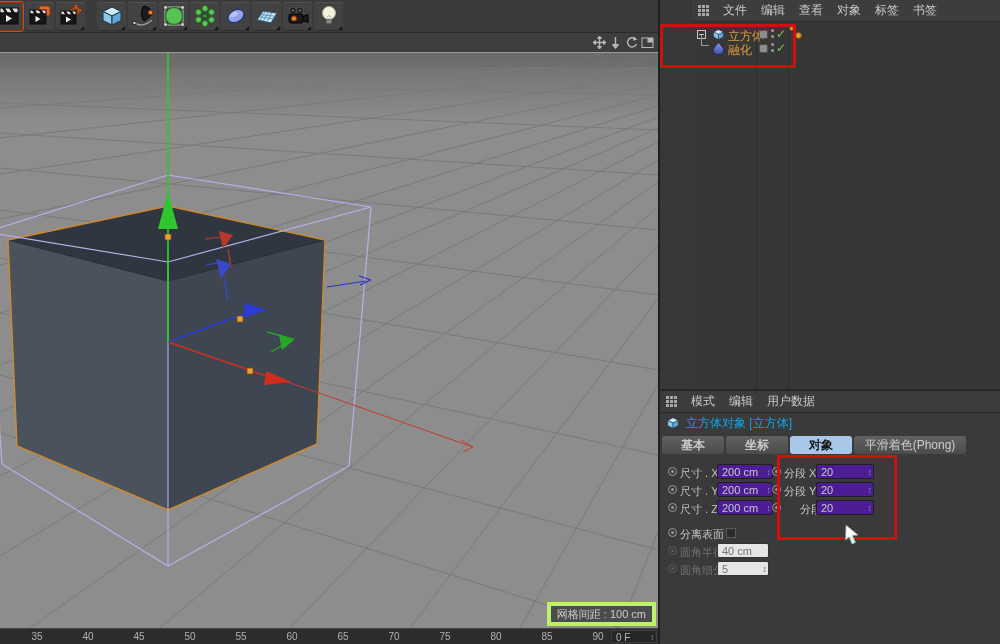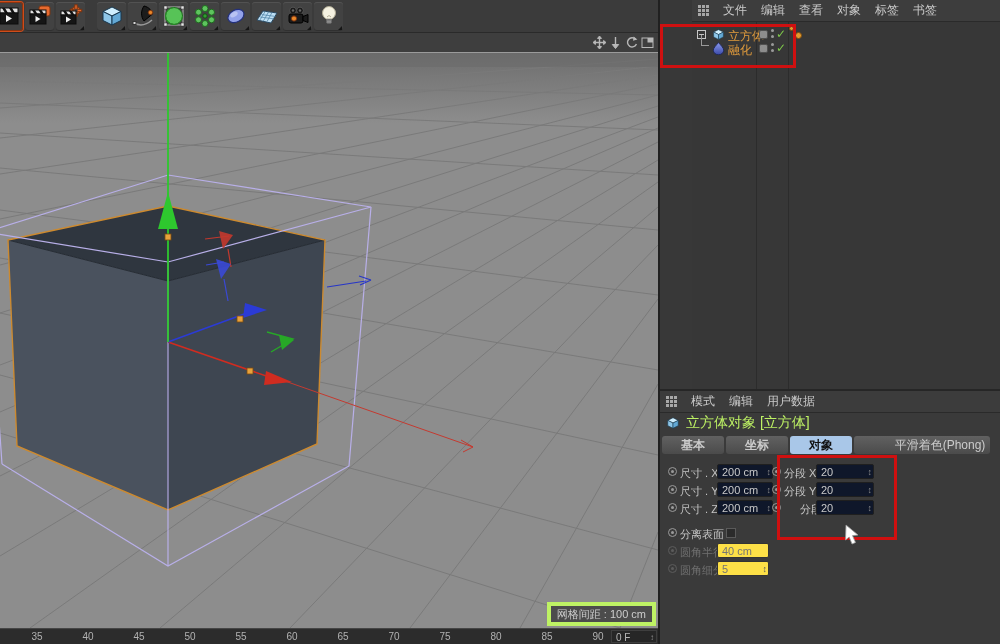--- a/index.html
+++ b/index.html
@@ -59,40 +59,40 @@
   .tree-box{position:absolute;left:5px;top:3px;width:9px;height:9px;border:1px solid #c6c6c6;box-sizing:border-box;}
   .tree-box i{display:block;margin:3px 1px;height:1px;background:#c6c6c6;}
   .tree-line-v{position:absolute;left:9px;top:13px;width:1px;height:10px;background:#9a9a9a;}
   .tree-line-h{position:absolute;left:9px;top:23px;width:8px;height:1px;background:#9a9a9a;}
   .tag-dot{position:absolute;border-radius:50%;background:#e09a2f;border:1px solid #7a4c10;box-sizing:border-box;}
 
   
   .am{position:absolute;left:0;top:389px;width:340px;height:255px;background:#3a3a3a;
       border-top:2px solid #262626;box-sizing:border-box;}
   .am-title{height:20px;display:flex;align-items:center;gap:6px;padding-left:6px;}
-  .am-title span{font-size:14px;color:#bef264;}
+  .am-title span{font-size:12px;color:#0ea5e9;}
   .am-tabs{height:24px;display:flex;align-items:center;gap:2px;padding:0 2px;}
   .tab{height:18px;border-radius:3px;background:linear-gradient(#616161,#4b4b4b);
        color:#cccccc;font-size:12px;display:flex;align-items:center;justify-content:center;flex:none;}
-  .tab.w1{width:62px;font-weight:bold;} .tab.w2{width:100px;padding-left:36px;}
+  .tab.w1{width:62px;font-weight:bold;} .tab.w2{width:112px;}
   .tab.active{background:var(--tab-active-bg,#a9c7e8);color:#101010;}
   .am-section{height:18px;line-height:17px;padding-left:6px;font-size:11px;color:#d6d6d6;
               border-bottom:1px solid #2a2a2a;box-shadow:0 1px 0 #4a4a4a;}
   .prow{position:relative;height:18px;}
   .keydot{position:absolute;left:8px;top:4px;width:9px;height:9px;border:1px solid #9a9a9a;
           border-radius:50%;box-sizing:border-box;}
   .keydot i{position:absolute;left:2px;top:2px;width:3px;height:3px;border-radius:50%;background:#9a9a9a;}
   .prow.dim .keydot{border-color:#5c5c5c;} .prow.dim .keydot i{background:#5c5c5c;}
   .plabel{position:absolute;left:20px;top:3px;font-size:11px;color:#c4c4c4;white-space:nowrap;}
   .prow.dim .plabel{color:#6f6f6f;}
-  .pinput{position:absolute;top:1px;height:15px;background:#0f172a;border:1px solid #1f1f1f;
+  .pinput{position:absolute;top:1px;height:15px;background:#4c1d95;border:1px solid #1f1f1f;
           border-radius:2px;color:#c9c9c9;font-size:11px;line-height:14px;padding-left:4px;
           box-sizing:border-box;}
   .pinput .st{position:absolute;right:1px;top:0;font-size:9px;color:#8b8b8b;}
-  .prow.dim .pinput{background:#fde047;border-color:#333;color:#757575;}
+  .prow.dim .pinput{background:#e5e5e5;border-color:#333;color:#757575;}
   .prow.dim .pinput .st{color:#555;}
   .cbox{position:absolute;left:66px;top:4px;width:10px;height:10px;background:#2b2b2b;
         border:1px solid #5a5a5a;box-sizing:border-box;}
 
   .red-box{position:absolute;border:3px solid var(--accent-red,#cf1010);box-sizing:border-box;pointer-events:none;}
 </style>
 </head>
 <body>
 
 <div class="left-area">

